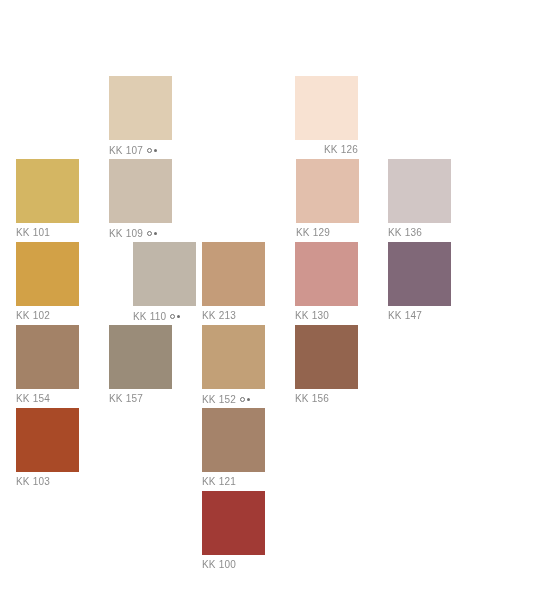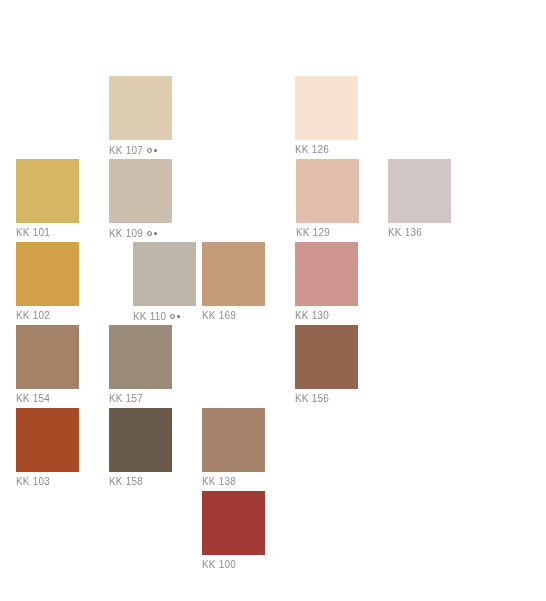--- a/index.html
+++ b/index.html
@@ -64,21 +64,21 @@
 </head>
 <body>
 
 <div id="palette-grid" style="background: rgb(255, 255, 255);">
     <div class="swatch-cell" style="left: 109px; top: 76px;">
       <div class="swatch-chip" style="width: 63px; height: 64px; background: rgb(223, 205, 178);"></div>
       <div class="swatch-label" style="color: rgb(141, 141, 141);"><span>KK 107</span><span class="marker-group"><span class="marker-ring" style="border-color: rgb(111, 111, 111);"></span><span class="marker-dot" style="background: rgb(111, 111, 111);"></span></span></div>
     </div>
     <div class="swatch-cell" style="left: 295px; top: 76px;">
       <div class="swatch-chip" style="width: 63px; height: 64px; background: rgb(248, 226, 210);"></div>
-      <div class="swatch-label" style="color: rgb(141, 141, 141);"><span>KK 126</span></div>
+      <div class="swatch-label" style="color: rgb(141, 141, 141); text-align: right;"><span>KK 126</span></div>
     </div>
     <div class="swatch-cell" style="left: 16px; top: 159px;">
       <div class="swatch-chip" style="width: 63px; height: 64px; background: rgb(212, 182, 99);"></div>
       <div class="swatch-label" style="color: rgb(141, 141, 141);"><span>KK 101</span></div>
     </div>
     <div class="swatch-cell" style="left: 109px; top: 159px;">
       <div class="swatch-chip" style="width: 63px; height: 64px; background: rgb(205, 191, 174);"></div>
       <div class="swatch-label" style="color: rgb(141, 141, 141);"><span>KK 109</span><span class="marker-group"><span class="marker-ring" style="border-color: rgb(111, 111, 111);"></span><span class="marker-dot" style="background: rgb(111, 111, 111);"></span></span></div>
     </div>
     <div class="swatch-cell" style="left: 296px; top: 159px;">
@@ -92,47 +92,51 @@
     <div class="swatch-cell" style="left: 16px; top: 242px;">
       <div class="swatch-chip" style="width: 63px; height: 64px; background: rgb(210, 161, 71);"></div>
       <div class="swatch-label" style="color: rgb(141, 141, 141);"><span>KK 102</span></div>
     </div>
     <div class="swatch-cell" style="left: 109px; top: 242px; padding-left: 24px;">
       <div class="swatch-chip" style="width: 63px; height: 64px; background: rgb(191, 182, 169);"></div>
       <div class="swatch-label" style="color: rgb(141, 141, 141);"><span>KK 110</span><span class="marker-group"><span class="marker-ring" style="border-color: rgb(111, 111, 111);"></span><span class="marker-dot" style="background: rgb(111, 111, 111);"></span></span></div>
     </div>
     <div class="swatch-cell" style="left: 202px; top: 242px;">
       <div class="swatch-chip" style="width: 63px; height: 64px; background: rgb(196, 156, 121);"></div>
-      <div class="swatch-label" style="color: rgb(141, 141, 141);"><span>KK 169</span></div>
+      <div class="swatch-label" style="color: rgb(141, 141, 141);"><span>KK 213</span></div>
     </div>
     <div class="swatch-cell" style="left: 295px; top: 242px;">
       <div class="swatch-chip" style="width: 63px; height: 64px; background: rgb(207, 150, 143);"></div>
       <div class="swatch-label" style="color: rgb(141, 141, 141);"><span>KK 130</span></div>
+    </div>
+    <div class="swatch-cell" style="left: 388px; top: 242px;">
+      <div class="swatch-chip" style="width: 63px; height: 64px; background: rgb(128, 104, 120);"></div>
+      <div class="swatch-label" style="color: rgb(141, 141, 141);"><span>KK 147</span></div>
     </div>
     <div class="swatch-cell" style="left: 16px; top: 325px;">
       <div class="swatch-chip" style="width: 63px; height: 64px; background: rgb(163, 130, 103);"></div>
       <div class="swatch-label" style="color: rgb(141, 141, 141);"><span>KK 154</span></div>
     </div>
     <div class="swatch-cell" style="left: 109px; top: 325px;">
       <div class="swatch-chip" style="width: 63px; height: 64px; background: rgb(154, 140, 121);"></div>
       <div class="swatch-label" style="color: rgb(141, 141, 141);"><span>KK 157</span></div>
     </div>
+    <div class="swatch-cell" style="left: 202px; top: 325px;">
+      <div class="swatch-chip" style="width: 63px; height: 64px; background: rgb(194, 160, 119);"></div>
+      <div class="swatch-label" style="color: rgb(141, 141, 141);"><span>KK 152</span><span class="marker-group"><span class="marker-ring" style="border-color: rgb(111, 111, 111);"></span><span class="marker-dot" style="background: rgb(111, 111, 111);"></span></span></div>
+    </div>
     <div class="swatch-cell" style="left: 295px; top: 325px;">
       <div class="swatch-chip" style="width: 63px; height: 64px; background: rgb(147, 100, 78);"></div>
       <div class="swatch-label" style="color: rgb(141, 141, 141);"><span>KK 156</span></div>
     </div>
     <div class="swatch-cell" style="left: 16px; top: 408px;">
       <div class="swatch-chip" style="width: 63px; height: 64px; background: rgb(169, 74, 39);"></div>
       <div class="swatch-label" style="color: rgb(141, 141, 141);"><span>KK 103</span></div>
     </div>
-    <div class="swatch-cell" style="left: 109px; top: 408px;">
-      <div class="swatch-chip" style="width: 63px; height: 64px; background: rgb(103, 90, 74);"></div>
-      <div class="swatch-label" style="color: rgb(141, 141, 141);"><span>KK 158</span></div>
-    </div>
     <div class="swatch-cell" style="left: 202px; top: 408px;">
       <div class="swatch-chip" style="width: 63px; height: 64px; background: rgb(165, 131, 106);"></div>
-      <div class="swatch-label" style="color: rgb(141, 141, 141);"><span>KK 138</span></div>
+      <div class="swatch-label" style="color: rgb(141, 141, 141);"><span>KK 121</span></div>
     </div>
     <div class="swatch-cell" style="left: 202px; top: 491px;">
       <div class="swatch-chip" style="width: 63px; height: 64px; background: rgb(161, 58, 53);"></div>
       <div class="swatch-label" style="color: rgb(141, 141, 141);"><span>KK 100</span></div>
     </div>
   </div>
 
 </body></html>

